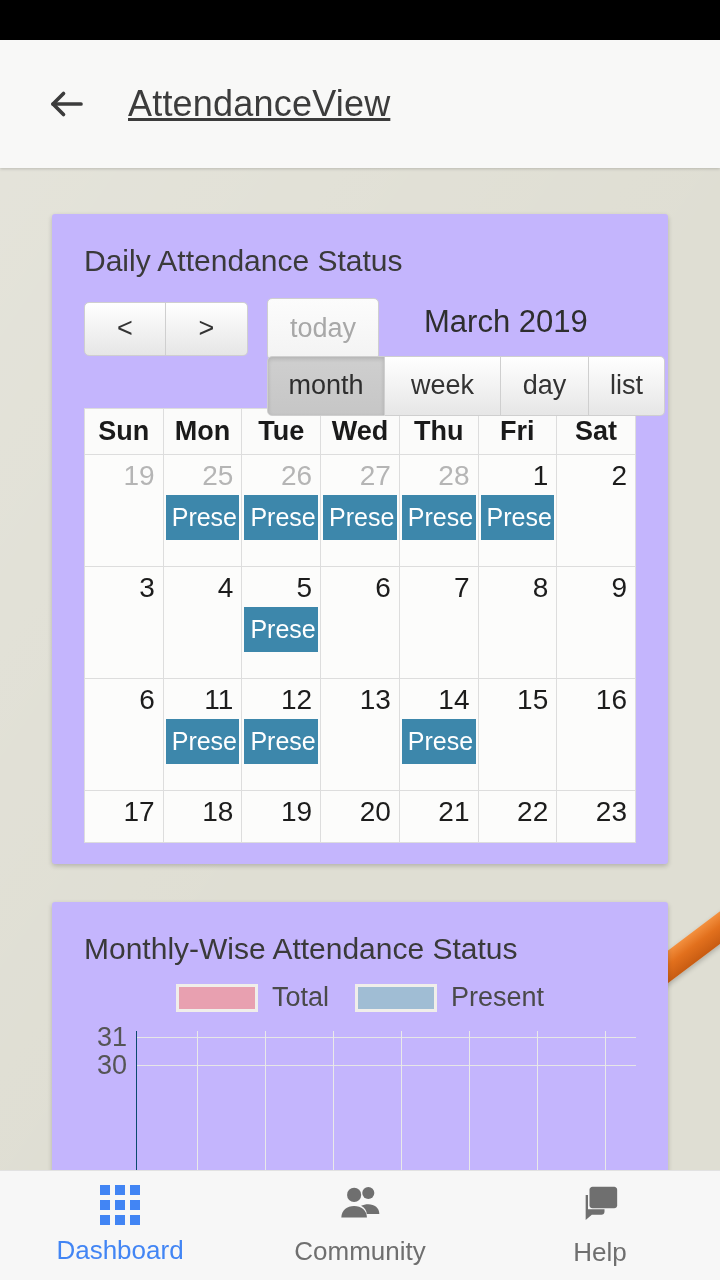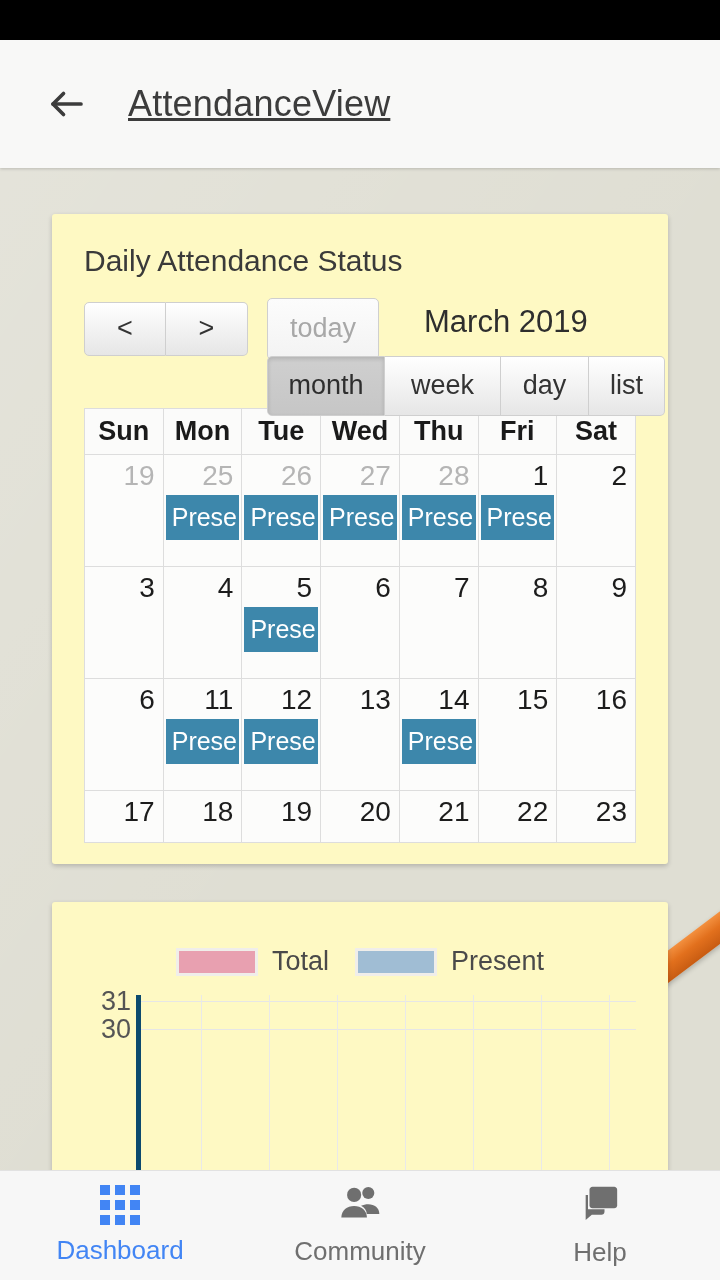--- a/index.html
+++ b/index.html
@@ -82,21 +82,21 @@
     background: linear-gradient(180deg, #f3903f 0%, #e2701d 45%, #c85c12 100%);
     transform: rotate(-37deg);
     transform-origin: left center;
     border-radius: 2px;
     z-index: 5;
     box-shadow: 0 2px 5px rgba(0,0,0,0.22);
   }
 
   
   .card {
-    background: #fef9c3;
+    background: #c4b5fd;
     border-radius: 3px;
     box-shadow: 0 2px 5px rgba(0,0,0,0.20);
     margin: 0 52px;
     position: relative;
     z-index: 10;
   }
   .card-calendar {
     margin-top: 46px;
     padding: 30px 32px 26px 32px;
     height: 650px;
@@ -239,21 +239,21 @@
     height: 28px;
     border: 3px solid #f0eeea;
     display: block;
   }
   .legend-label { font-size: 27px; color: #4a4a4a; }
 
   .plot {
     position: relative;
     height: 190px;
     margin-left: 52px;
-    border-left: 5px solid #0c4a6e;
+    border-left: 1px solid #0c4a6e;
     text-align: center;
   }
   .gridline-h {
     position: absolute;
     left: 0; right: 0;
     height: 1px;
     background: #e6e6e6;
   }
   .gridline-v {
     position: absolute;
@@ -457,20 +457,21 @@
             </td>
             <td>
               <span class="daynum">23</span>
             </td>
           </tr>
         </tbody>
     </table>
   </div>
 
   <div class="card card-chart">
+    <div class="card-title">Monthly-Wise Attendance Status</div>
 
     <div class="chart-wrap">
       <div class="legend">
         <div class="legend-item">
           <span class="legend-swatch" style="background:#e8a0b0"></span>
           <span class="legend-label">Total</span>
         </div>
         <div class="legend-item">
           <span class="legend-swatch" style="background:#a0bdd4"></span>
           <span class="legend-label">Present</span>

